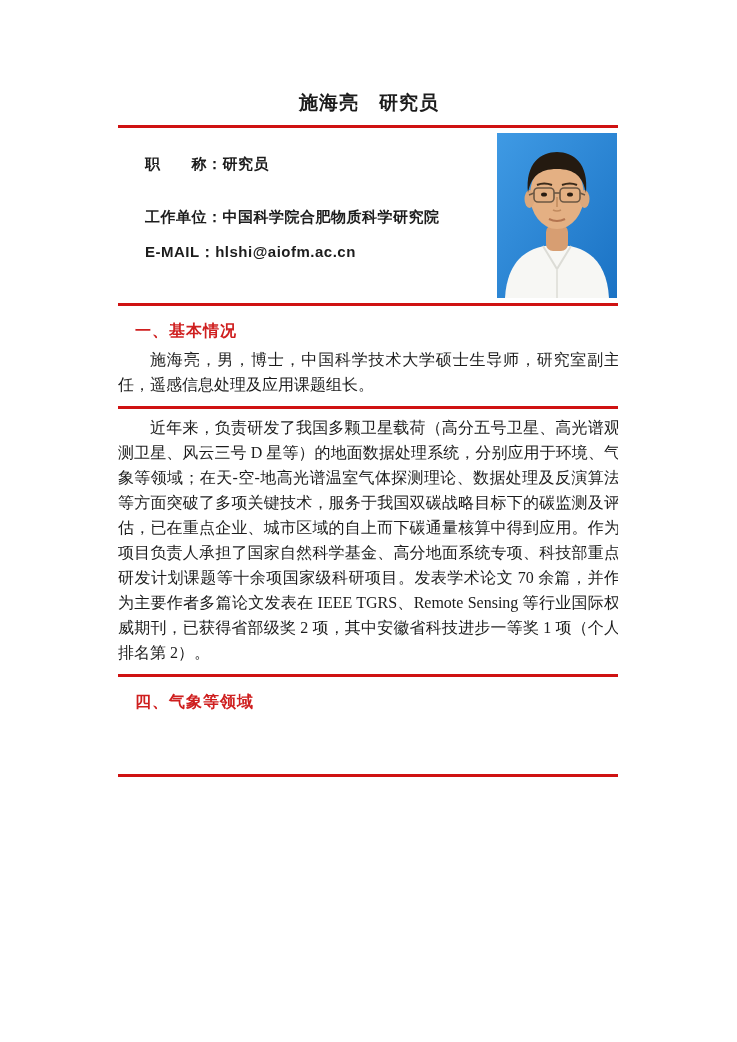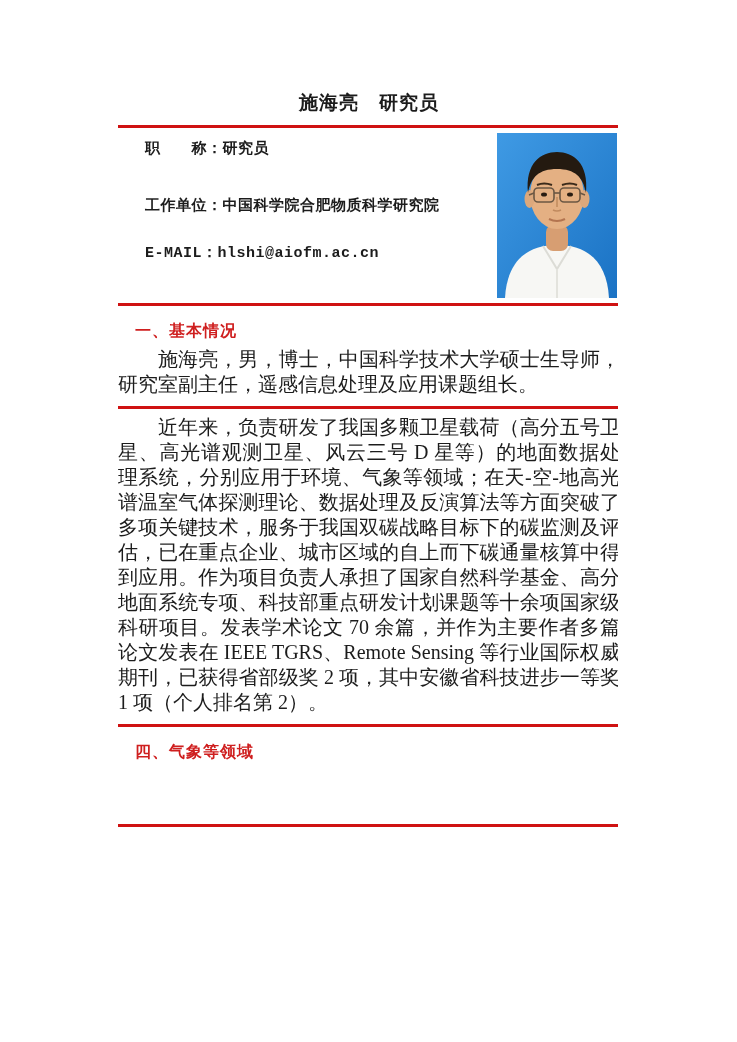--- a/index.html
+++ b/index.html
@@ -34,23 +34,23 @@
   .rule.r-title { margin-top: 9px; }
   .profile { position: relative; height: 175px; }
   .info-line {
     position: absolute;
     left: 27px;
     font-size: 15px;
     font-weight: bold;
     letter-spacing: 0.5px;
     white-space: pre;
   }
-  .info-line.l0 { top: 11px;  font-family: Liberation Serif, serif; }
-  .info-line.l1 { top: 68px;  font-family: Liberation Mono, monospace; }
-  .info-line.l2 { top: 115px; font-family: Liberation Mono, monospace; }
+  .info-line.l0 { top: 27px;  font-family: Liberation Serif, serif; }
+  .info-line.l1 { top: 80px;  font-family: Liberation Mono, monospace; }
+  .info-line.l2 { top: 115px; font-family: Liberation Sans, sans-serif; }
   .photo {
     position: absolute;
     top: 5px;
     right: 3px;
     width: 120px;
     height: 165px;
     display: block;
   }
   .photo svg { display: block; width: 100%; height: 100%; }
   .section h2 {
@@ -59,21 +59,21 @@
     font-family: "Liberation Sans", sans-serif;
     font-size: 16px;
     line-height: 21px;
     font-weight: bold;
     color: #cf1f1f;
     letter-spacing: 1px;
   }
   .section .body {
     margin-top: 6px;
     margin-bottom: 9px;
-    font-size: 20px;
+    font-size: 16px;
     line-height: 25px;
     text-align: justify;
     text-indent: 2em;
   }
   .end-spacer { height: 62px; }
 </style>
 </head>
 <body>
 
 <div class="page">

